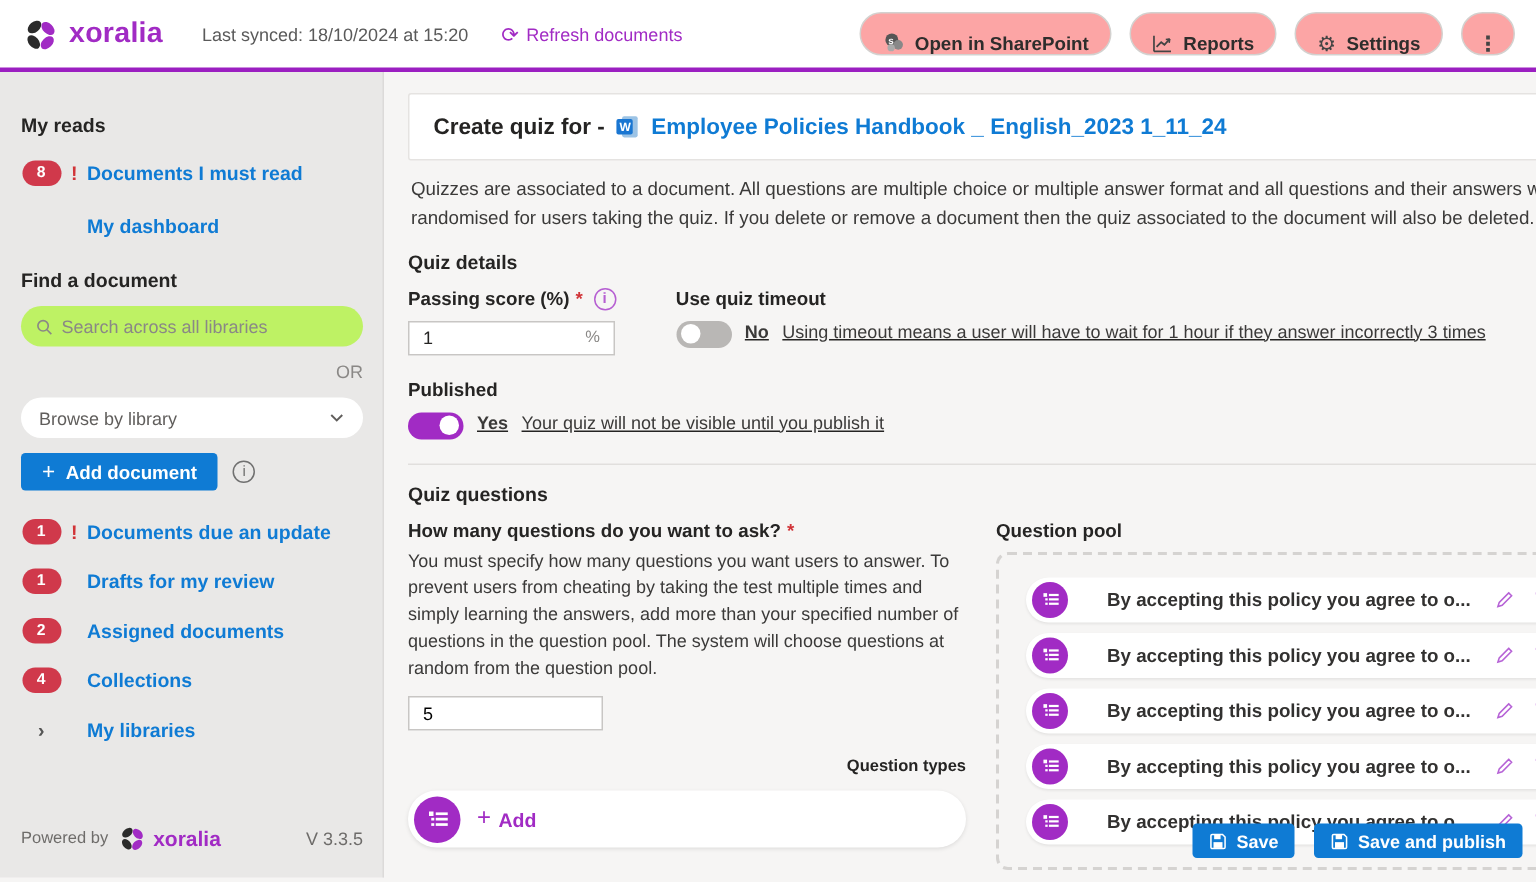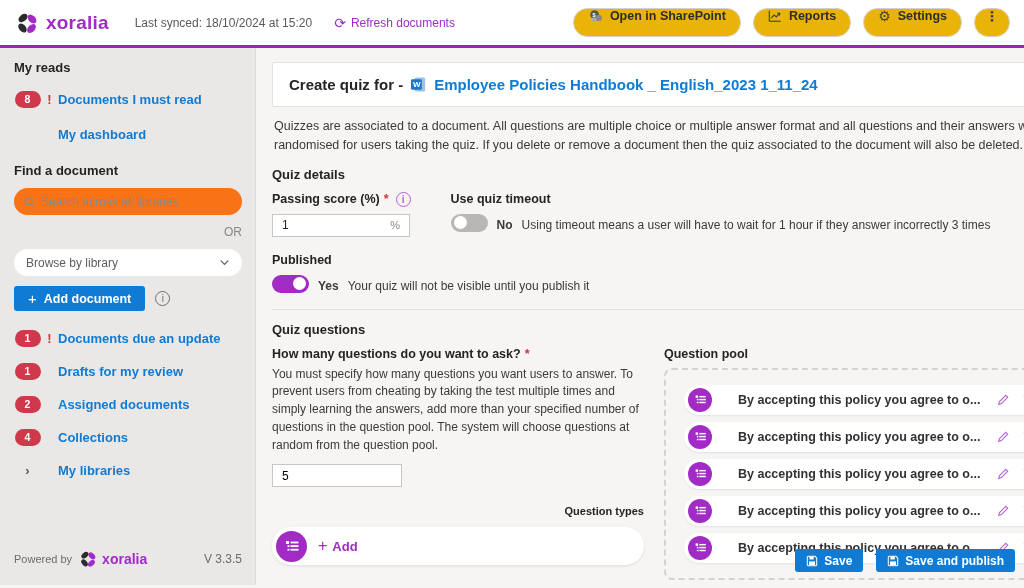--- a/index.html
+++ b/index.html
@@ -8,36 +8,36 @@
 
   
   .header { height:48px; background:#fff; border-bottom:3px solid #9b1fc1; display:flex; align-items:center; padding:0 14px; }
   .brand { display:flex; align-items:center; gap:6px; }
   .brand-text { color:#a12bc4; font-size:19px; font-weight:700; letter-spacing:.2px; }
   .brand-text-sm { color:#a12bc4; font-size:14px; font-weight:700; }
   .last-synced { color:#5a5a5a; font-size:12px; margin-left:26px; }
   .refresh { display:flex; align-items:center; gap:5px; margin-left:22px; color:#a12bc4; font-size:12px; cursor:pointer; }
   .refresh .glyph { font-size:14px; line-height:1; }
   .header-right { margin-left:auto; display:flex; align-items:center; gap:12px; }
-  .pill-btn { display:flex; align-items:flex-start; gap:7px; border:1px solid #d3d1cf; background:#eab308; border-radius:15px; height:29px; padding:0 14px; font-size:12.5px; font-weight:600; color:#2e2d2c; cursor:pointer; font-family:inherit; }
+  .pill-btn { display:flex; align-items:flex-end; gap:7px; border:1px solid #d3d1cf; background:#fca5a5; border-radius:15px; height:29px; padding:0 14px; font-size:12.5px; font-weight:600; color:#2e2d2c; cursor:pointer; font-family:inherit; }
   .pill-btn .glyph { font-size:14px; line-height:1; color:#444; }
   .kebab-btn { width:36px; justify-content:center; padding:0; }
 
   
   .content { display:flex; height:537px; }
 
   
-  .sidebar { width:256px; background:#e9e8e7; border-right:1px solid #dcdad9; padding:12px 13px 0 14px; position:relative; flex-shrink:0; }
+  .sidebar { width:256px; background:#e9e8e7; border-right:1px solid #dcdad9; padding:28px 13px 0 14px; position:relative; flex-shrink:0; }
   .side-heading { font-size:13px; font-weight:700; color:#252423; }
   .side-row { display:flex; align-items:center; margin-top:15px; min-height:18px; }
   .badge-col { width:27px; display:flex; justify-content:center; flex-shrink:0; }
   .badge { background:#d0394b; color:#fff; font-size:10.5px; font-weight:700; min-width:26px; height:17px; border-radius:9px; display:flex; align-items:center; justify-content:center; padding:0 4px; }
   .exclaim-col { width:17px; text-align:center; color:#d13438; font-weight:700; font-size:13px; flex-shrink:0; }
   .side-link { color:#0f7bd4; font-size:13px; font-weight:600; cursor:pointer; }
-  .search-pill { margin-top:10px; background:#f97316; border-radius:14px; height:27px; display:flex; align-items:center; padding:0 10px; gap:6px; }
+  .search-pill { margin-top:10px; background:#bef264; border-radius:14px; height:27px; display:flex; align-items:center; padding:0 10px; gap:6px; }
   .search-pill input { border:none; outline:none; background:transparent; font-size:12px; color:#444; width:100%; font-family:inherit; }
   .search-pill input::placeholder { color:#8a8886; }
   .or-label { text-align:right; color:#8a8886; font-size:12px; margin:10px 0; }
   .select-pill { background:#fff; border-radius:14px; height:27px; display:flex; align-items:center; justify-content:space-between; padding:0 12px; color:#605e5c; font-size:12px; cursor:pointer; }
   .add-row { display:flex; align-items:center; gap:10px; margin-top:10px; }
   .add-btn { background:#0f7bd4; color:#fff; border:none; border-radius:3px; height:25px; padding:0 14px; font-size:12.5px; font-weight:600; display:flex; align-items:center; gap:7px; cursor:pointer; font-family:inherit; }
   .info-circle { width:15px; height:15px; border:1px solid #707070; border-radius:50%; color:#707070; font-size:10px; display:flex; align-items:center; justify-content:center; font-style:normal; }
   .chev-right { color:#555; font-size:13px; font-weight:600; }
   .side-footer { position:absolute; bottom:0; left:0; width:100%; padding:0 13px 16px 14px; display:flex; align-items:center; }
   .powered { color:#6e6c6a; font-size:11px; margin-right:6px; }
@@ -51,21 +51,21 @@
   .main-desc { margin:10px 2px 12px; font-size:12.5px; color:#3b3a39; line-height:1.5; }
   .section-heading { font-size:13px; font-weight:700; margin-bottom:10px; }
   .field-label { font-size:12.5px; font-weight:700; display:flex; align-items:center; gap:4px; }
   .req { color:#d13438; font-weight:700; }
   .info-circle.purple { border-color:#b65fd2; color:#b65fd2; margin-left:3px; }
   .details-row { display:flex; align-items:flex-start; }
   .score-input { margin-top:7px; width:138px; height:23px; background:#fff; border:1px solid #c8c6c4; display:flex; align-items:center; padding:0 9px; }
   .score-input input { border:none; outline:none; width:100%; font-size:12px; color:#252423; font-family:inherit; }
   .score-input .suffix { color:#8a8886; font-size:11px; }
   .timeout-block { margin-left:40px; }
-  .toggle-row { display:flex; align-items:flex-end; gap:9px; margin-top:8px; }
+  .toggle-row { display:flex; align-items:flex-start; gap:9px; margin-top:8px;text-decoration:underline; }
   .toggle { width:37px; height:18px; border-radius:9px; position:relative; cursor:pointer; flex-shrink:0; }
   .toggle.off { background:#b9b7b5; }
   .toggle.on { background:#a12bc4; }
   .toggle .knob { width:13px; height:13px; background:#fff; border-radius:50%; position:absolute; top:2.5px; }
   .toggle.off .knob { left:3px; }
   .toggle.on .knob { right:3px; }
   .toggle-state { font-size:12px; color:#3b3a39; font-weight:600; }
   .toggle-hint { font-size:12px; color:#3b3a39; }
   .published-block { margin-top:16px; }
   .hr { border:none; border-top:1px solid #e1dfdd; margin:16px 0 12px; }

